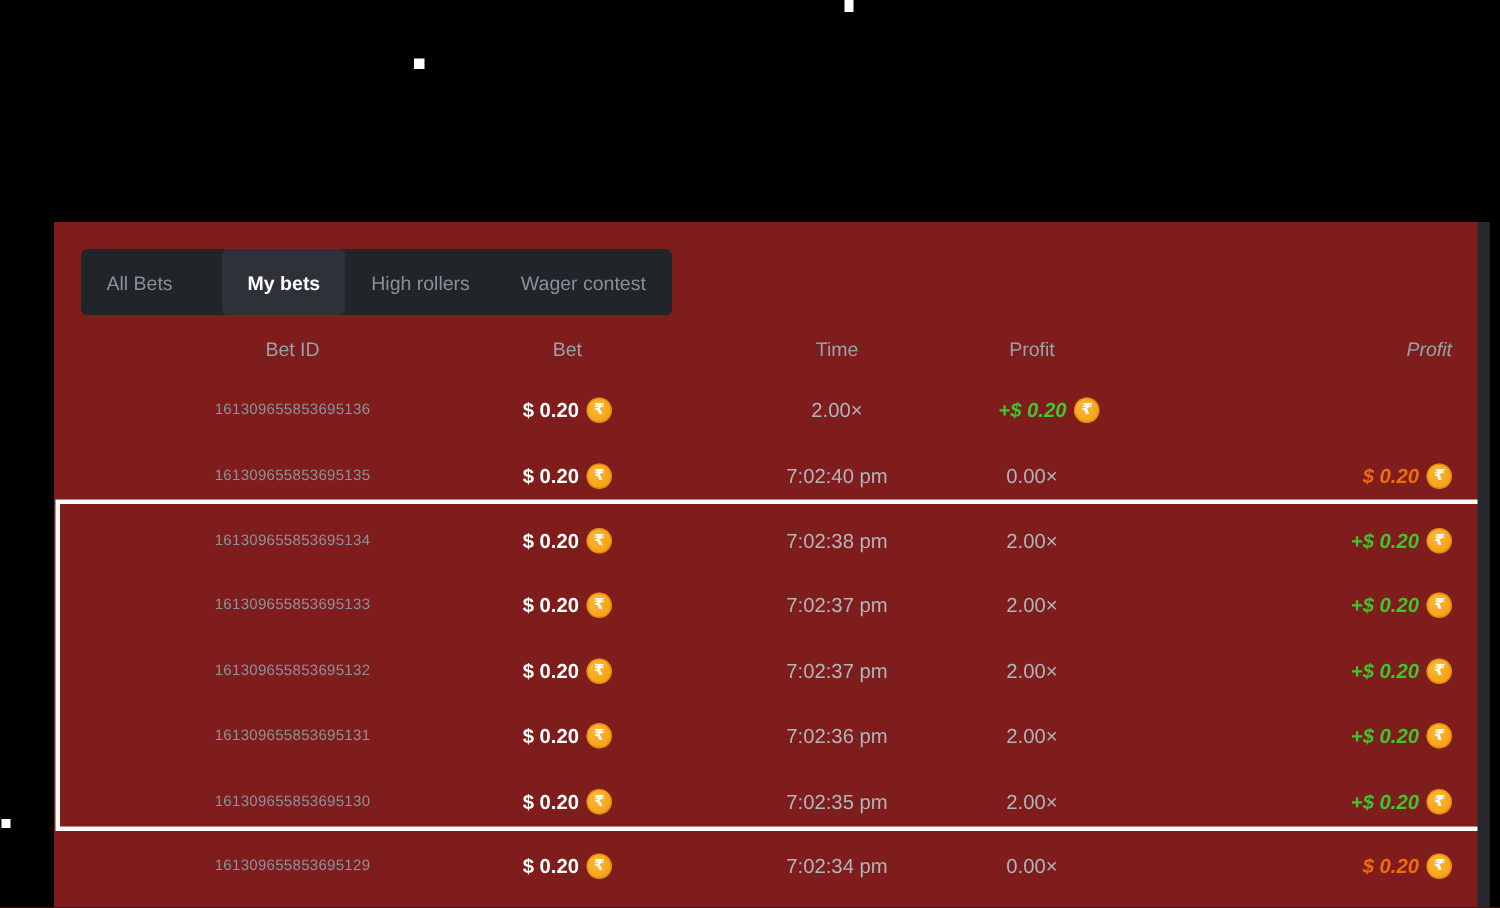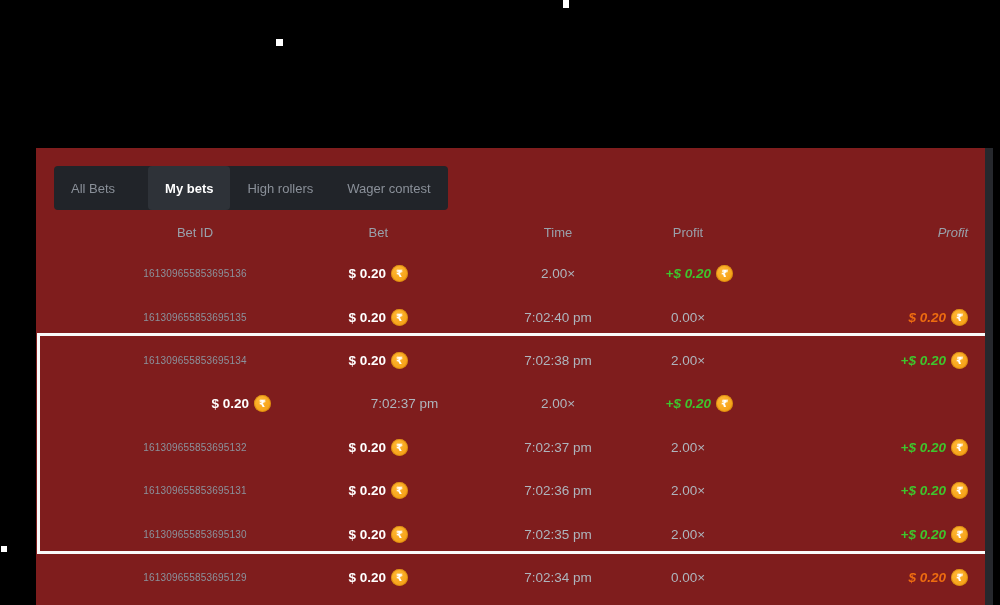--- a/index.html
+++ b/index.html
@@ -134,20 +134,21 @@
       <span class="coin">₹</span>
     </div>
     <div class="t-val c-center">7:02:38 pm</div>
     <div class="t-val c-center">2.00×</div>
     <div class="c-profit">
       <span class="profit-amt win">+$ 0.20</span>
       <span class="coin">₹</span>
     </div>
   </div>
       <div class="row">
+    <div class="bet-id c-left">161309655853695133</div>
     <div class="c-bet">
       <span class="bet-amt">$ 0.20</span>
       <span class="coin">₹</span>
     </div>
     <div class="t-val c-center">7:02:37 pm</div>
     <div class="t-val c-center">2.00×</div>
     <div class="c-profit">
       <span class="profit-amt win">+$ 0.20</span>
       <span class="coin">₹</span>
     </div>

